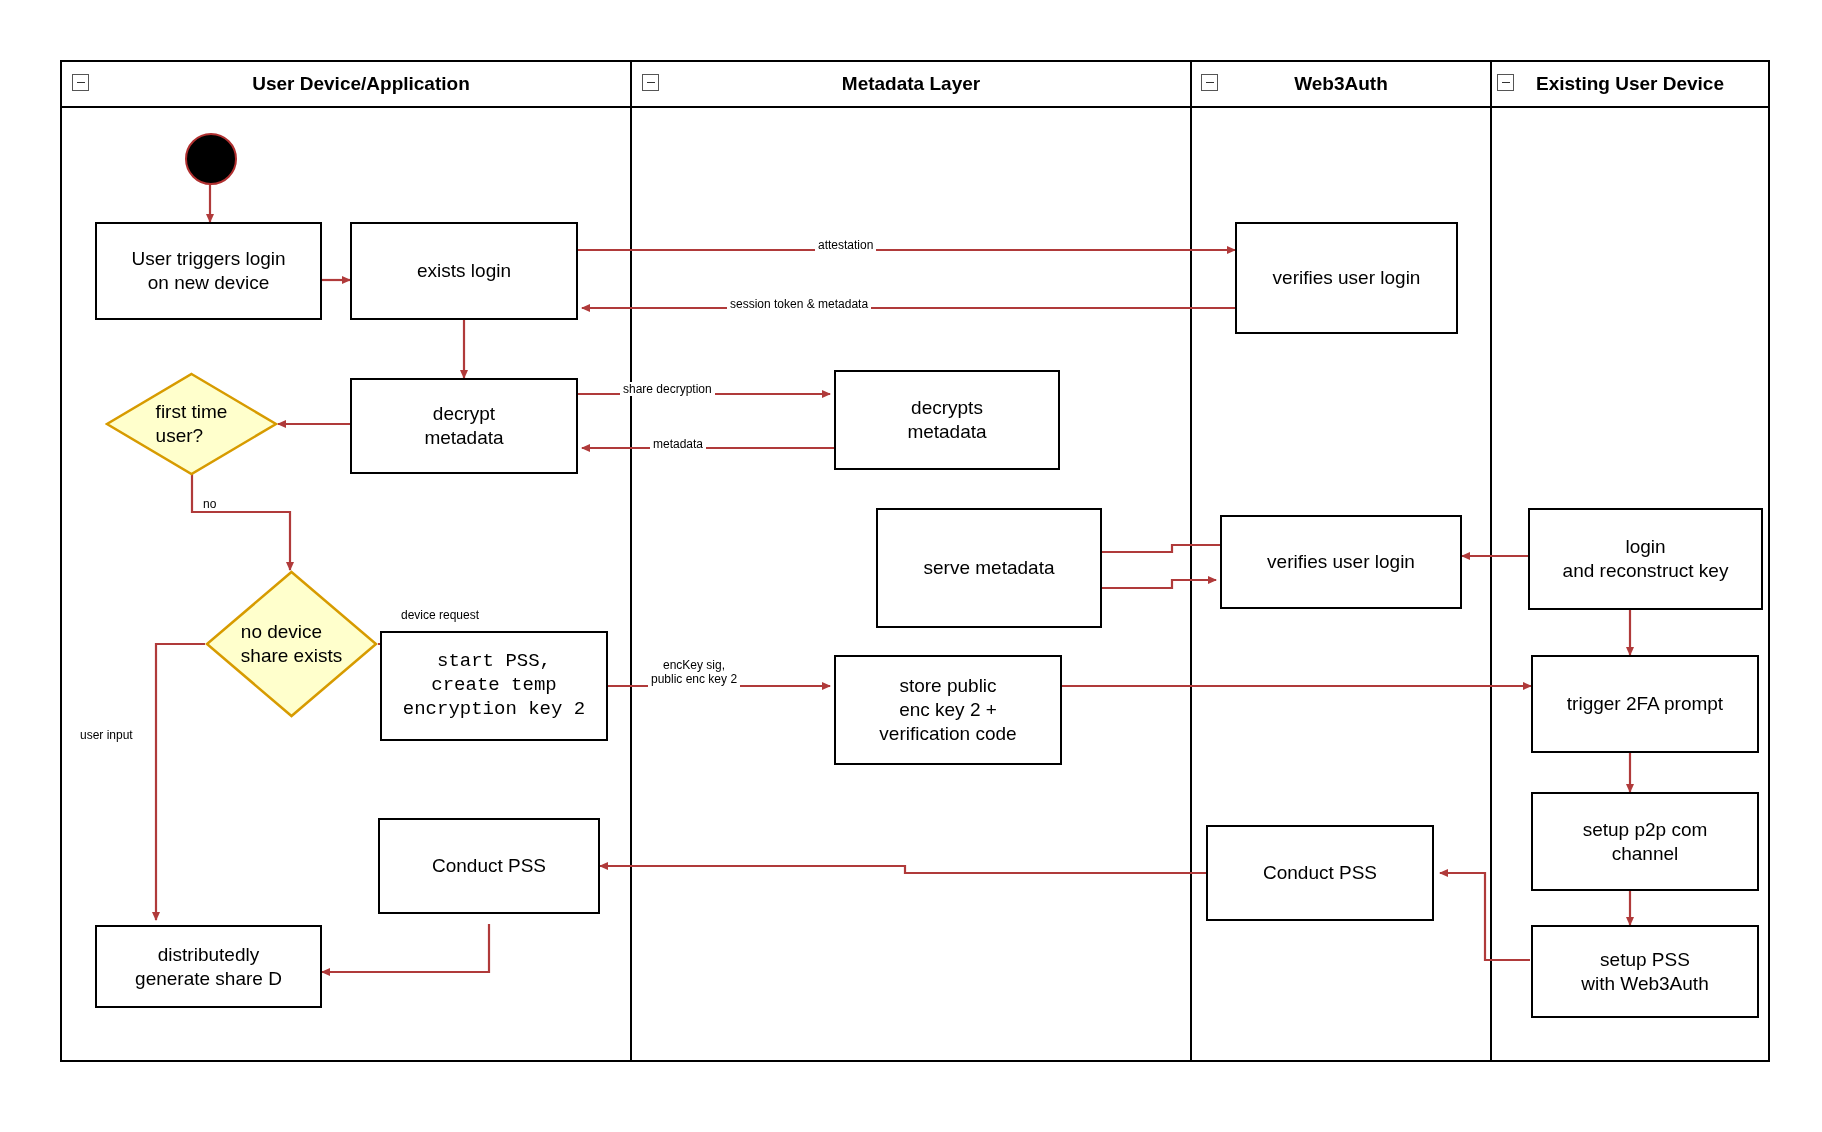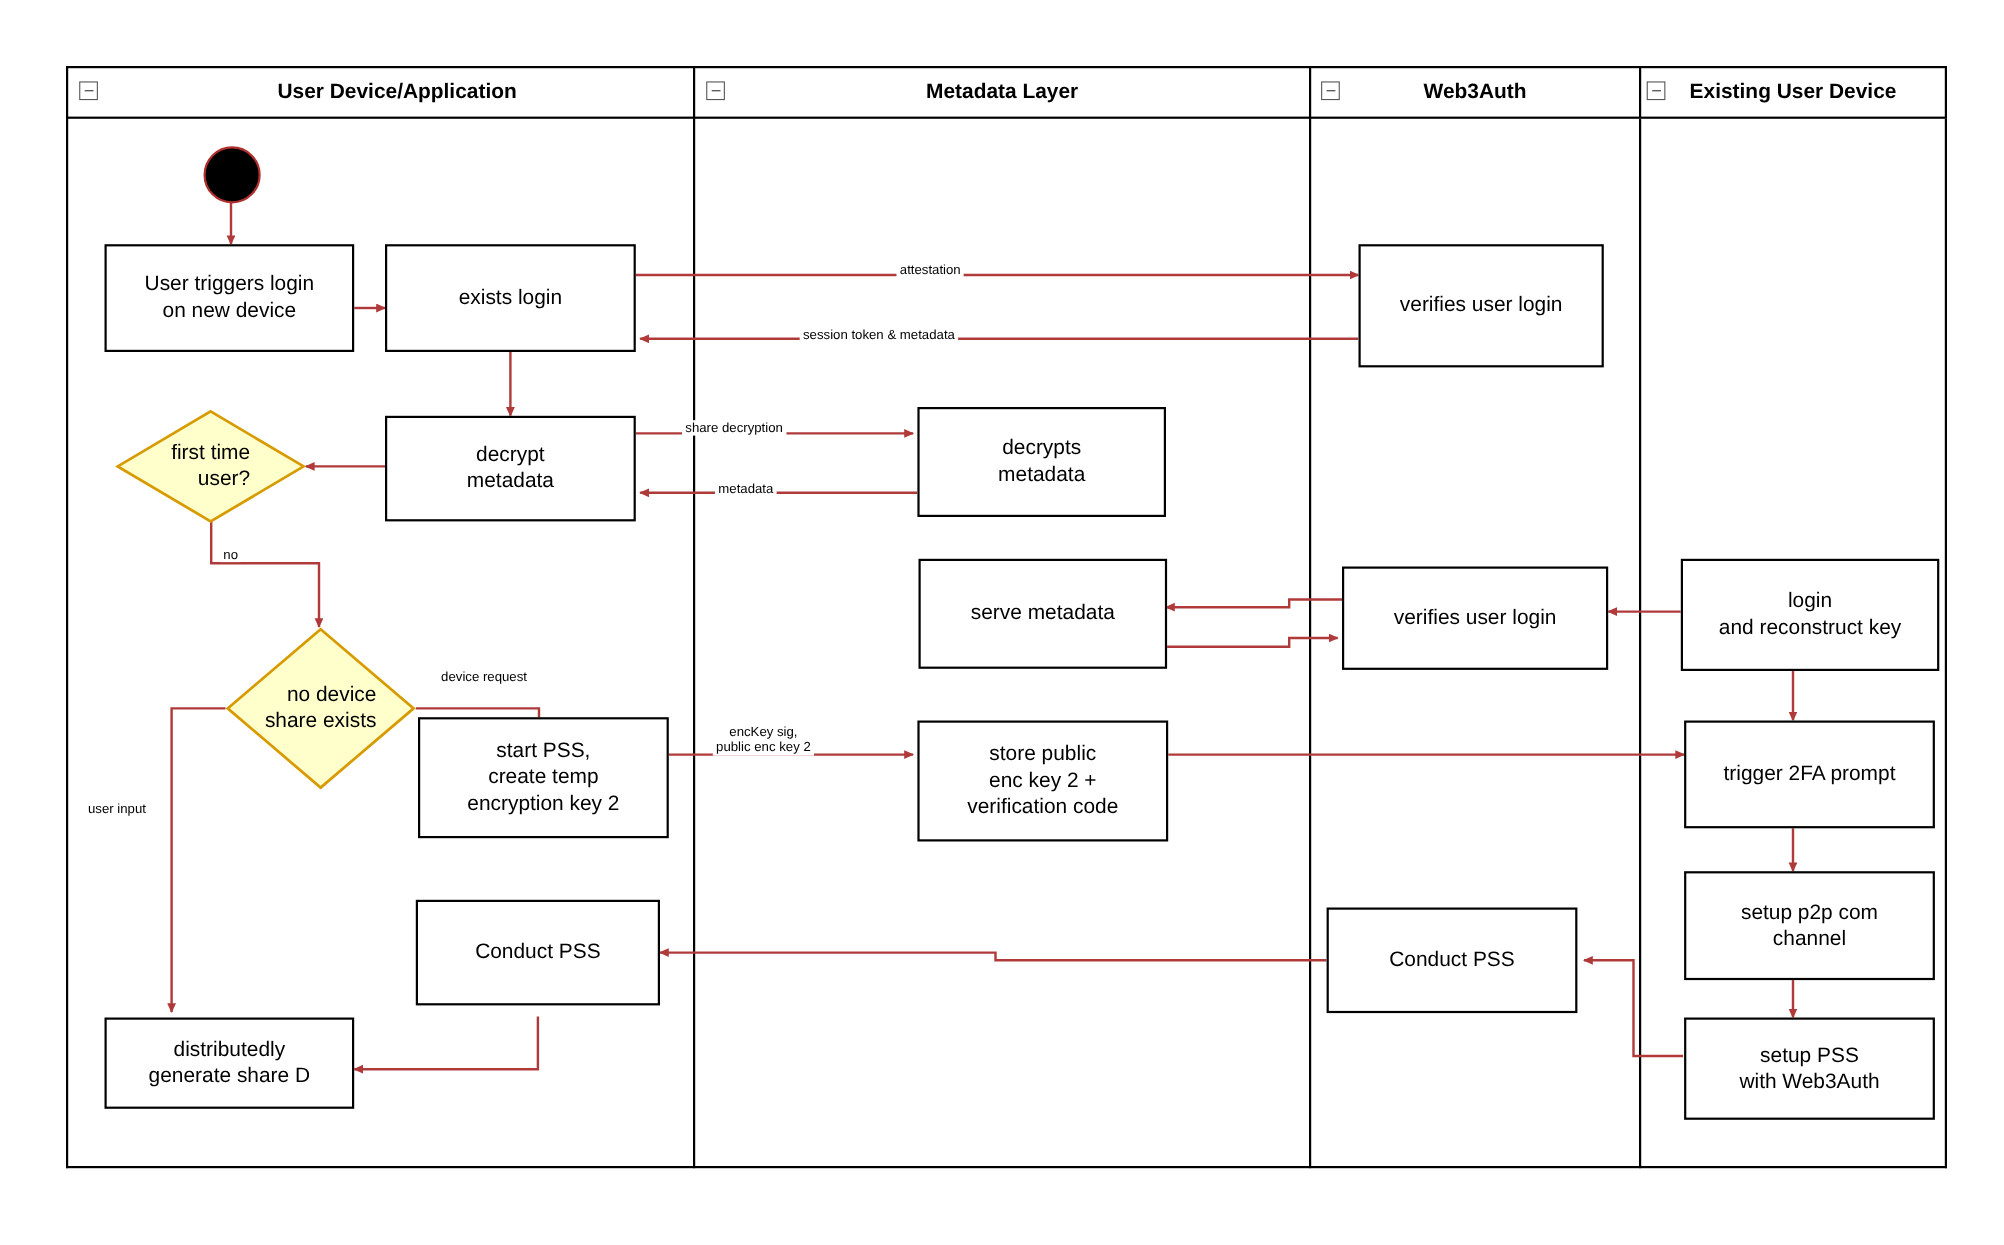--- a/index.html
+++ b/index.html
@@ -94,21 +94,21 @@
   .decision {
     position: absolute;
     display: flex;
     align-items: center;
     justify-content: center;
   }
   .decision .dtext {
     position: relative;
     z-index: 2;
     font-size: 19px;
-    text-align: right;
+    text-align: left;
     white-space: pre-line;
     line-height: 1.25;
     color: #000;
   }
   .decision svg {
     position: absolute;
     left: 0; top: 0;
     width: 100%;
     height: 100%;
     z-index: 1;
@@ -220,36 +220,36 @@
 metadata</div>
 
   <div class="decision" style="left:105px; top:372px; width:173px; height:104px;">
     <svg viewBox="0 0 173 104" preserveAspectRatio="none">
       <polygon points="86.5,2 171,52 86.5,102 2,52" fill="#ffffcc" stroke="#d79b00" stroke-width="2.5"></polygon>
     </svg>
     <span class="dtext">first time
 user?</span>
   </div>
 
-  <div class="node" style="left:835px; top:508px; width:226px; height:100px;">serve metadata</div>
+  <div class="node" style="left:876px; top:508px; width:226px; height:120px;">serve metadata</div>
 
   <div class="node" style="left:1220px; top:515px; width:242px; height:94px;">verifies user login</div>
 
   <div class="node" style="left:1528px; top:508px; width:235px; height:102px;">login
 and reconstruct key</div>
 
   <div class="decision" style="left:205px; top:570px; width:173px; height:148px;">
     <svg viewBox="0 0 173 148" preserveAspectRatio="none">
       <polygon points="86.5,2 171,74 86.5,146 2,74" fill="#ffffcc" stroke="#d79b00" stroke-width="2.5"></polygon>
     </svg>
     <span class="dtext">no device
 share exists</span>
   </div>
 
-  <div class="node" style="left:380px; top:652px; width:228px; height:110px;">start PSS,
+  <div class="node" style="left:380px; top:631px; width:228px; height:110px;font-family:Liberation Mono, monospace;">start PSS,
 create temp
 encryption key 2</div>
 
   <div class="node" style="left:834px; top:655px; width:228px; height:110px;">store public
 enc key 2 +
 verification code</div>
 
   <div class="node" style="left:1531px; top:655px; width:228px; height:98px;">trigger 2FA prompt</div>
 
   <div class="node" style="left:1531px; top:792px; width:228px; height:99px;">setup p2p com

